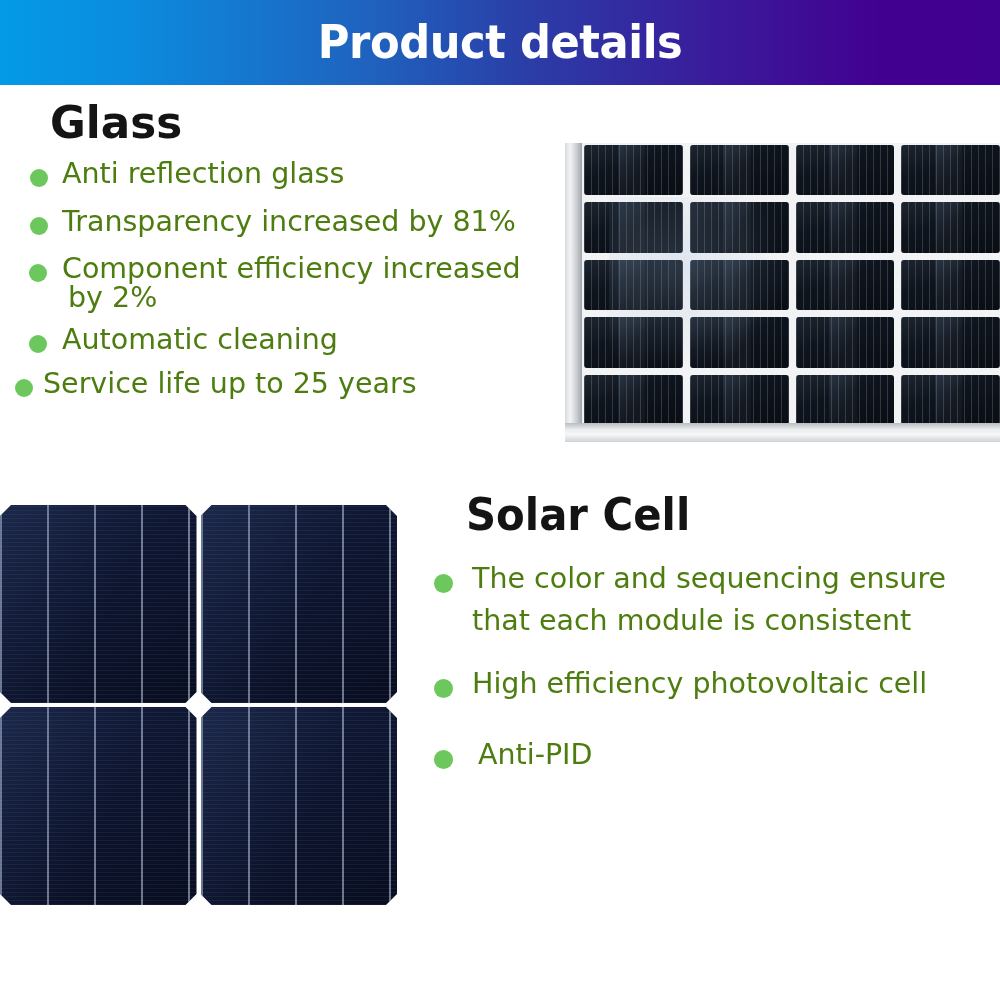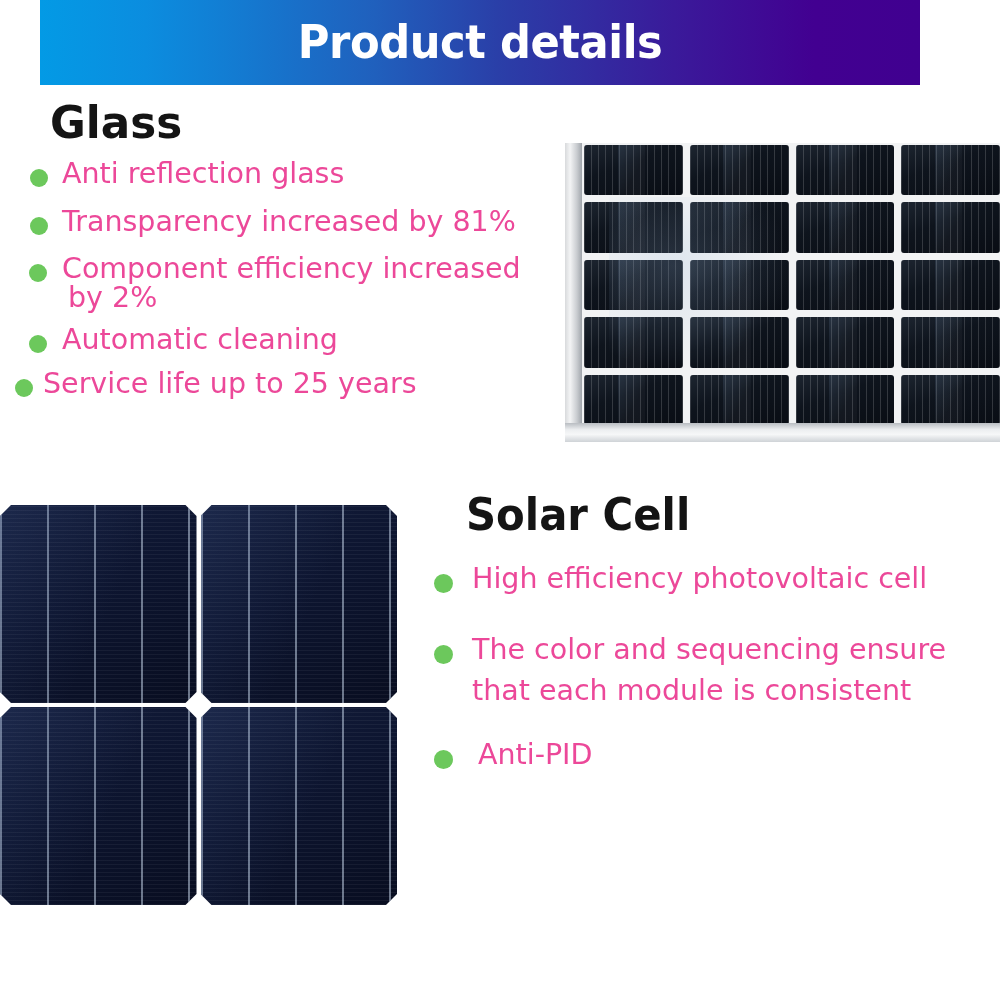--- a/index.html
+++ b/index.html
@@ -13,27 +13,26 @@
     overflow: hidden;
     font-family: "Liberation Sans", sans-serif;
     position: relative;
   }
 
   
   .header-banner {
     position: absolute;
     left: 0;
     top: 0;
-    width: 880px;
+    width: 1000px;
     height: 85px;
     background: linear-gradient(90deg, #039ae5 0%, #0b8ddf 12%, #2060bd 38%, #2a3fa8 52%, #3a1a9a 72%, #420091 88%, #400090 100%);
     display: flex;
     align-items: center;
     justify-content: center;
-    margin-left: 40px;
   }
   .header-title {
     color: #ffffff;
     font-family: "DejaVu Sans", sans-serif;
     font-weight: bold;
     font-size: 47px;
     letter-spacing: -0.5px;
     transform: scaleX(0.92);
     transform-origin: center center;
     line-height: 1;
@@ -67,21 +66,21 @@
 
   
   .bullet-list {
     position: absolute;
     list-style: none;
     margin: 0;
     padding: 0;
   }
   .bullet-item {
     position: relative;
-    color: #ec4899;
+    color: #4d7c0f;
     font-family: "DejaVu Sans", sans-serif;
     font-weight: normal;
   }
   .bullet-dot {
     position: absolute;
     border-radius: 50%;
     background: #6cc85c;
   }
   .bullet-text {
     display: block;
@@ -322,26 +321,26 @@
 <div class="cells-photo">
   <div class="mono-cell"></div>
   <div class="mono-cell"></div>
   <div class="mono-cell"></div>
   <div class="mono-cell"></div>
 </div>
 
 <div class="section-heading heading-solarcell">Solar Cell</div>
 
 <ul class="bullet-list list-solarcell">
-  <li class="bullet-item si-0">
-    <span class="bullet-dot"></span>
-    <span class="bullet-text">High efficiency photovoltaic cell</span>
-  </li>
   <li class="bullet-item si-1">
     <span class="bullet-dot"></span>
     <span class="bullet-text">The color and sequencing ensure</span>
     <span class="wrap-line">that each module is consistent</span>
   </li>
+  <li class="bullet-item si-0">
+    <span class="bullet-dot"></span>
+    <span class="bullet-text">High efficiency photovoltaic cell</span>
+  </li>
   <li class="bullet-item si-2">
     <span class="bullet-dot"></span>
     <span class="bullet-text">Anti-PID</span>
   </li>
 </ul>
 
 </body></html>

